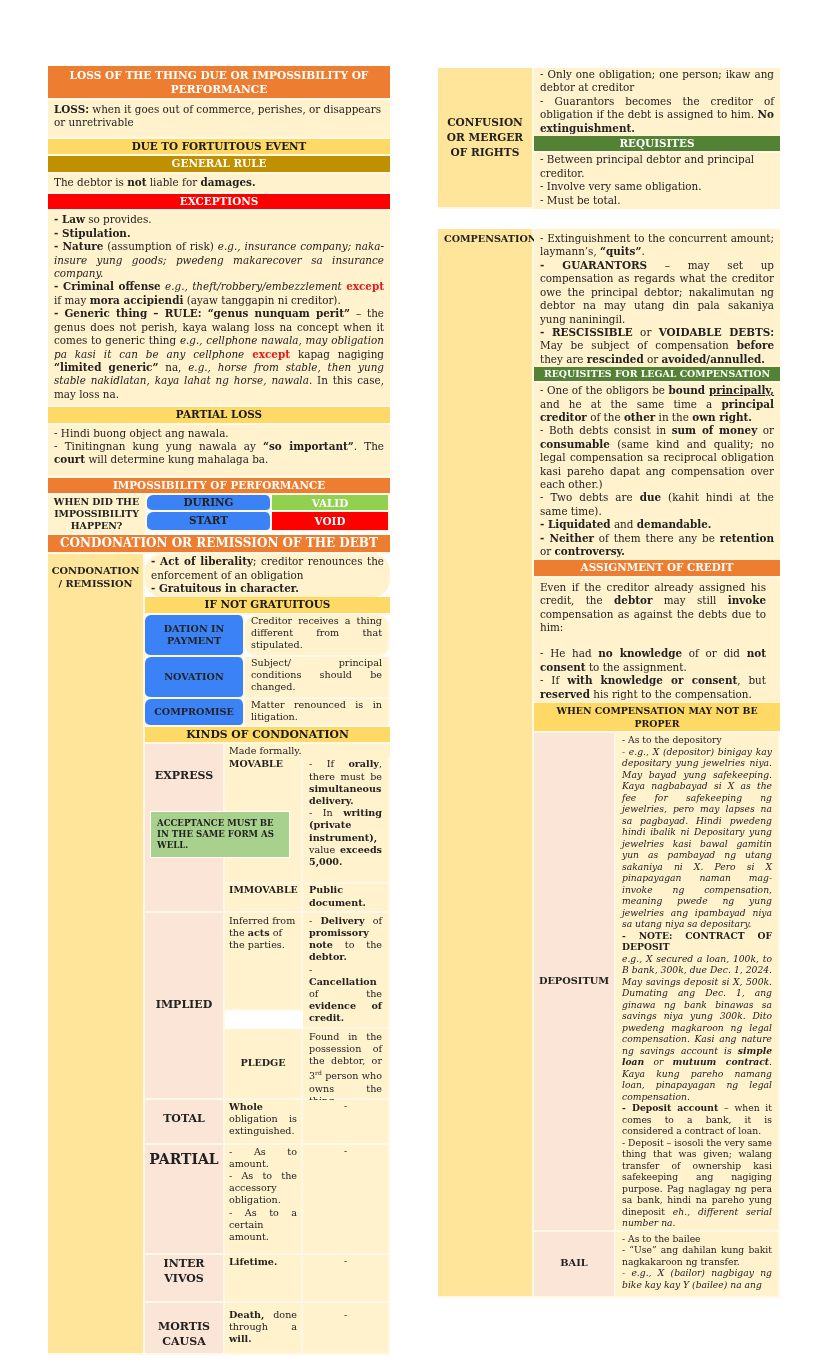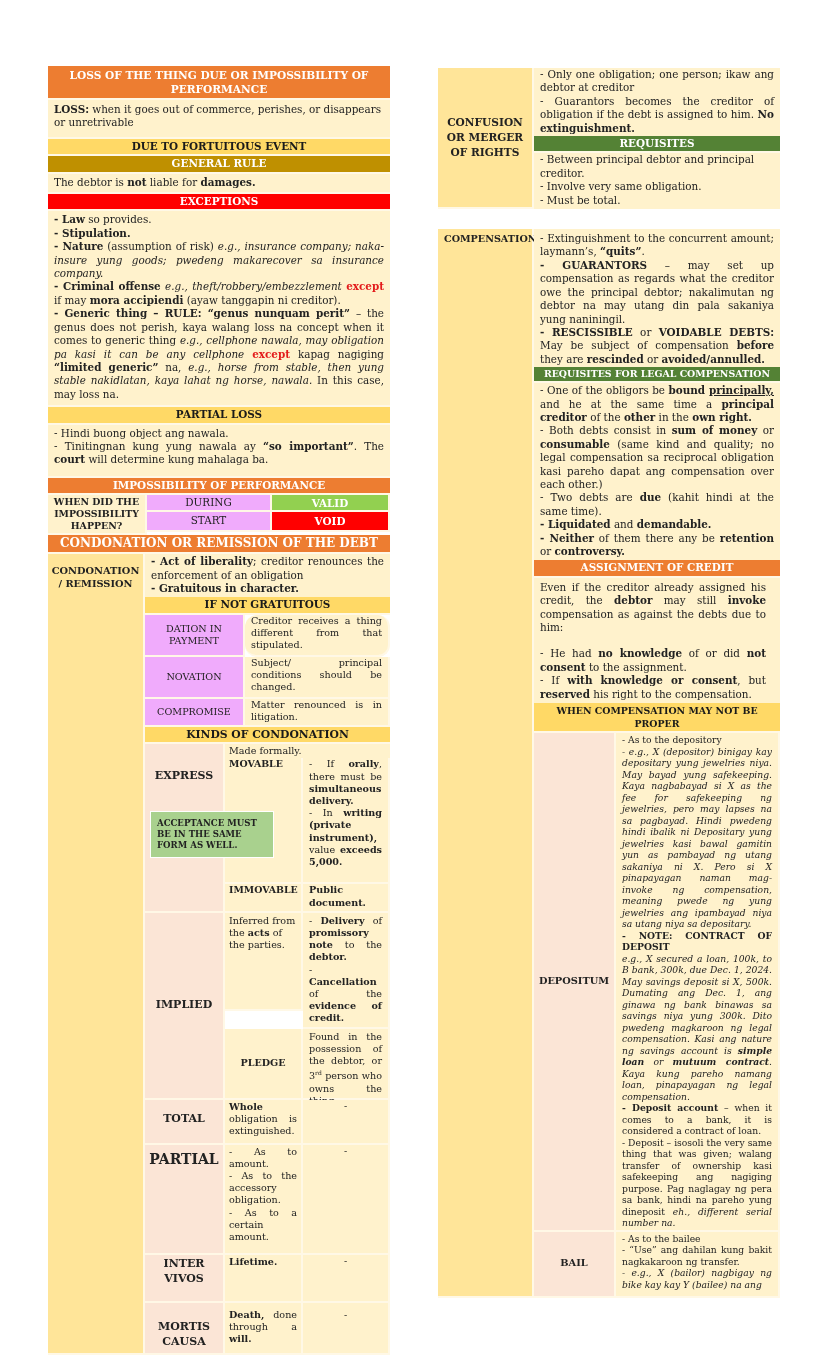--- a/index.html
+++ b/index.html
@@ -13,21 +13,21 @@
   .h-olive { background: #bf9000; }
   .h-red { background: #ff0000; }
   .h-green { background: #548235; }
   .cream { background: #fff2cc; padding: 2px 6px 3px 6px; border-bottom: 2px solid #fff8e6; }
   .just { text-align: justify; }
   b { font-weight: bold; }
   i { font-style: italic; }
   .red { color: #e31b1b; font-weight: bold; }
   .row { display: flex; }
   .cell { border-right: 2px solid #fff8e6; border-bottom: 2px solid #fff8e6; }
-  .blue { background: #f0abfc; font-weight: normal; text-align: center; display: flex; align-items: center; justify-content: center; }
+  .blue { background: #3b82f6; font-weight: bold; text-align: center; display: flex; align-items: center; justify-content: center; border-radius: 6px; }
   .green-c { background: #92d050; color: #fff; font-weight: bold; text-align: center; }
   .red-c { background: #ff0000; color: #fff; font-weight: bold; text-align: center; }
   .pink { background: #fbe5d6; }
   .yl { background: #fff2cc; }
   .side { background: #ffe599; }
   .center { text-align: center; }
   .small { font-size: 9.6px; line-height: 12.2px; }
   .acc { position: absolute; background: #a9d18e; font-weight: bold; font-size: 8.6px; line-height: 11px; padding: 6px 6px; border: 1px solid #fff; }
   u { text-decoration: underline; }
   sup { font-size: 6px; vertical-align: super; }
@@ -69,21 +69,21 @@
       </div>
     </div>
   </div>
 
   <div class="hdr h-orange" style="font-size:12px;line-height:15px;">CONDONATION OR REMISSION OF THE DEBT</div>
   <div class="row">
     <div class="cell side" style="width:97px;">
       <div style="font-weight:bold;text-align:center;font-size:9.8px;line-height:13px;padding:10px 2px;">CONDONATION / REMISSION</div>
     </div>
     <div style="flex:1;">
-      <div class="yl just" style="padding:1px 6px 2px 6px;">
+      <div class="yl just" style="padding:1px 6px 2px 6px;border-radius:17px;">
         <div><b>- Act of liberality</b><span>; creditor renounces the enforcement of an obligation</span></div>
         <div><b>- Gratuitous in character.</b></div>
       </div>
       <div class="hdr h-gold">IF NOT GRATUITOUS</div>
       <div class="row small">
         <div class="cell blue" style="width:100px;height:42px;padding:2px;font-size:9.6px;">DATION IN PAYMENT</div>
         <div class="cell yl just" style="flex:1;padding:0 6px;border-radius:12px;">Creditor receives a thing different from that stipulated.</div>
       </div>
       <div class="row small">
         <div class="cell blue" style="width:100px;height:42px;font-size:9.6px;">NOVATION</div>
@@ -104,21 +104,21 @@
             <div class="cell yl just" style="flex:1;padding:0 6px 2px 6px;">
               <span>- If </span><b>orally</b><span>, there must be </span><b>simultaneous delivery.</b><br>
               <span>- In </span><b>writing (private instrument),</b><span> value </span><b>exceeds 5,000.</b>
             </div>
           </div>
           <div class="row">
             <div class="cell yl" style="width:78px;font-weight:bold;padding:0 4px;font-size:9.4px;">IMMOVABLE</div>
             <div class="cell yl" style="flex:1;padding:0 6px 2px 6px;font-weight:bold;">Public document.</div>
           </div>
         </div>
-        <div class="acc" style="left:5px;top:67px;width:124px;">ACCEPTANCE MUST BE IN THE SAME FORM AS WELL.</div>
+        <div class="acc" style="left:5px;top:67px;width:140px;">ACCEPTANCE MUST BE IN THE SAME FORM AS WELL.</div>
       </div>
 
       <div class="row small">
         <div class="cell pink" style="width:80px;font-weight:bold;font-size:11px;display:flex;align-items:center;justify-content:center;">IMPLIED</div>
         <div style="flex:1;">
           <div class="row">
             <div class="cell yl" style="width:78px;padding:2px 4px;height:98px;"><span>Inferred from the </span><b>acts</b><span> of the parties.</span></div>
             <div class="cell yl just" style="flex:1;padding:2px 6px;">
               <span>- </span><b>Delivery</b><span> of </span><b>promissory note</b><span> to the </span><b>debtor.</b><br>
               <span>- </span><b>Cancellation</b><span> of the </span><b>evidence of credit.</b>

